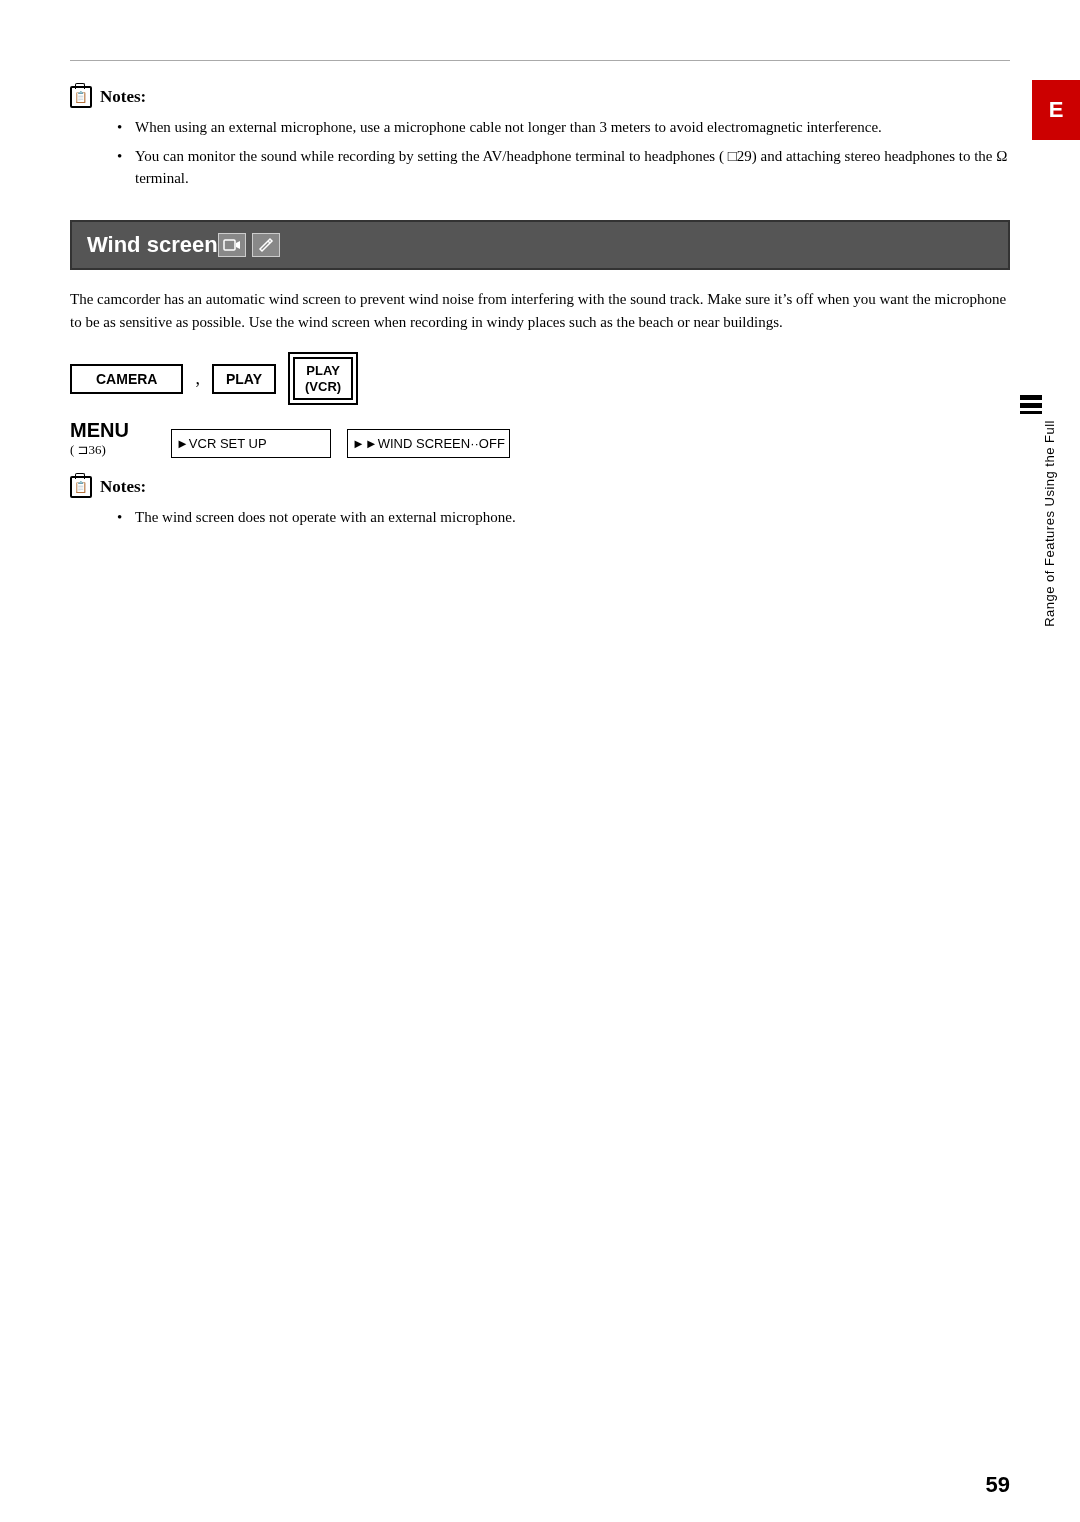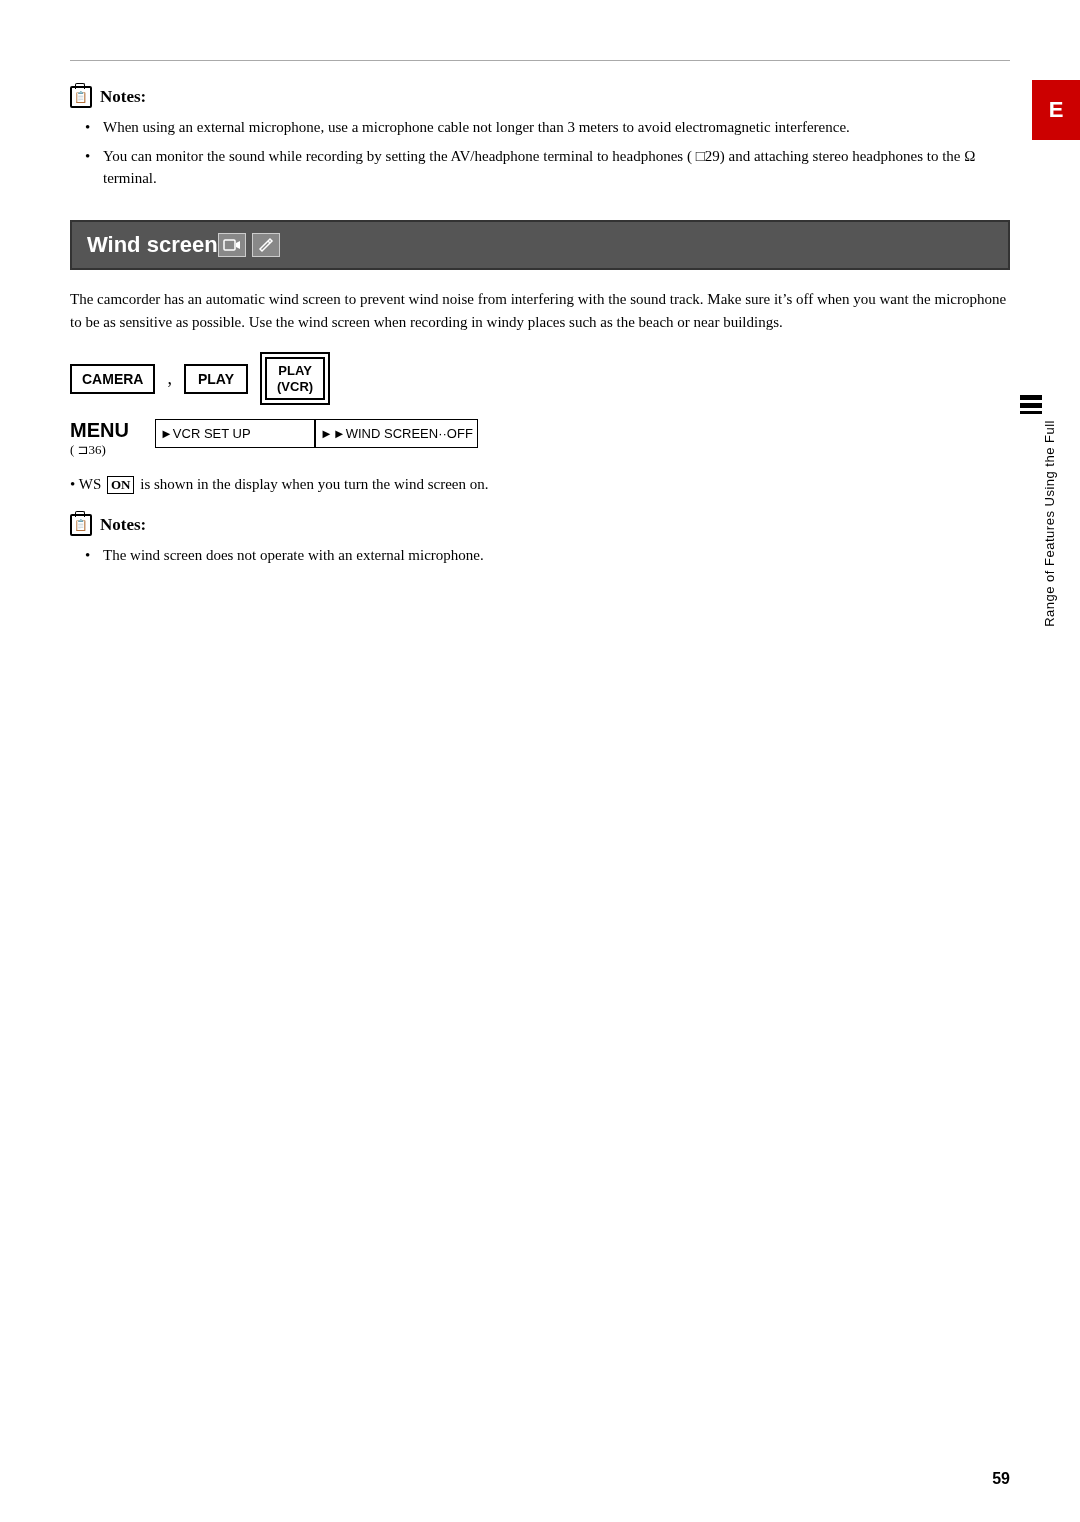--- a/index.html
+++ b/index.html
@@ -78,23 +78,23 @@
       height: 3px;
       background: #000;
     }
     .sidebar-line.thick {
       height: 5px;
     }
 
     
     .page-number {
       position: absolute;
-      bottom: 34px;
+      bottom: 24px;
       right: 70px;
-      font-size: 16px;
+      font-size: 22px;
       font-weight: bold;
       font-family: Arial, sans-serif;
     }
 
     
     .notes-section {
       margin-bottom: 30px;
     }
 
     .notes-header {
@@ -126,20 +126,21 @@
       width: 8px;
       height: 5px;
       border: 1.5px solid #000;
       border-bottom: none;
       border-radius: 2px 2px 0 0;
     }
 
     .bullet-list {
       list-style: none;
       padding-left: 15px;
+      margin-left: 32px;
     }
 
     .bullet-list li {
       position: relative;
       padding-left: 18px;
       margin-bottom: 6px;
       line-height: 1.5;
     }
 
     .bullet-list li::before {
@@ -193,21 +194,21 @@
     
     .mode-row {
       display: flex;
       align-items: center;
       gap: 12px;
       margin-bottom: 14px;
     }
 
     .camera-badge {
       border: 2px solid #000;
-      padding: 5px 10px;
+      padding: 5px 24px;
       font-size: 14px;
       font-weight: bold;
       font-family: Arial, sans-serif;
       white-space: nowrap;
     }
 
     .play-badge {
       border: 2px solid #000;
       padding: 5px 12px;
       font-size: 14px;
@@ -232,22 +233,22 @@
       line-height: 1.2;
     }
 
     .comma {
       font-size: 18px;
     }
 
     
     .menu-row {
       display: flex;
-      align-items: flex-start;
-      gap: 0;
+      align-items: flex-end;
+      gap: 16px;
       margin-bottom: 18px;
     }
 
     .menu-label {
       font-size: 20px;
       font-weight: bold;
       font-family: Arial, sans-serif;
       min-width: 80px;
     }
 
@@ -352,25 +353,20 @@
     </div>
     <div class="menu-step">
       <span>►VCR SET UP</span>
     </div>
     <div class="menu-step">
       <span>►►WIND SCREEN··OFF</span>
     </div>
   </div>
 
 
-  <p class="bullet-list" style="padding-left:0; margin-bottom:20px;">
-    <span>• WS <span class="ws-on-box">
-          <span>ON</span>
-        </span><span> is shown in the display when you turn the wind screen on.</span></span>
-  </p>
 
   <div class="notes-section">
     <div class="notes-header">
       <span class="notes-icon">📋</span>
       <span>Notes:</span>
     </div>
     <ul class="bullet-list">
       <li>The wind screen does not operate with an external microphone.</li>
     </ul>
   </div>

